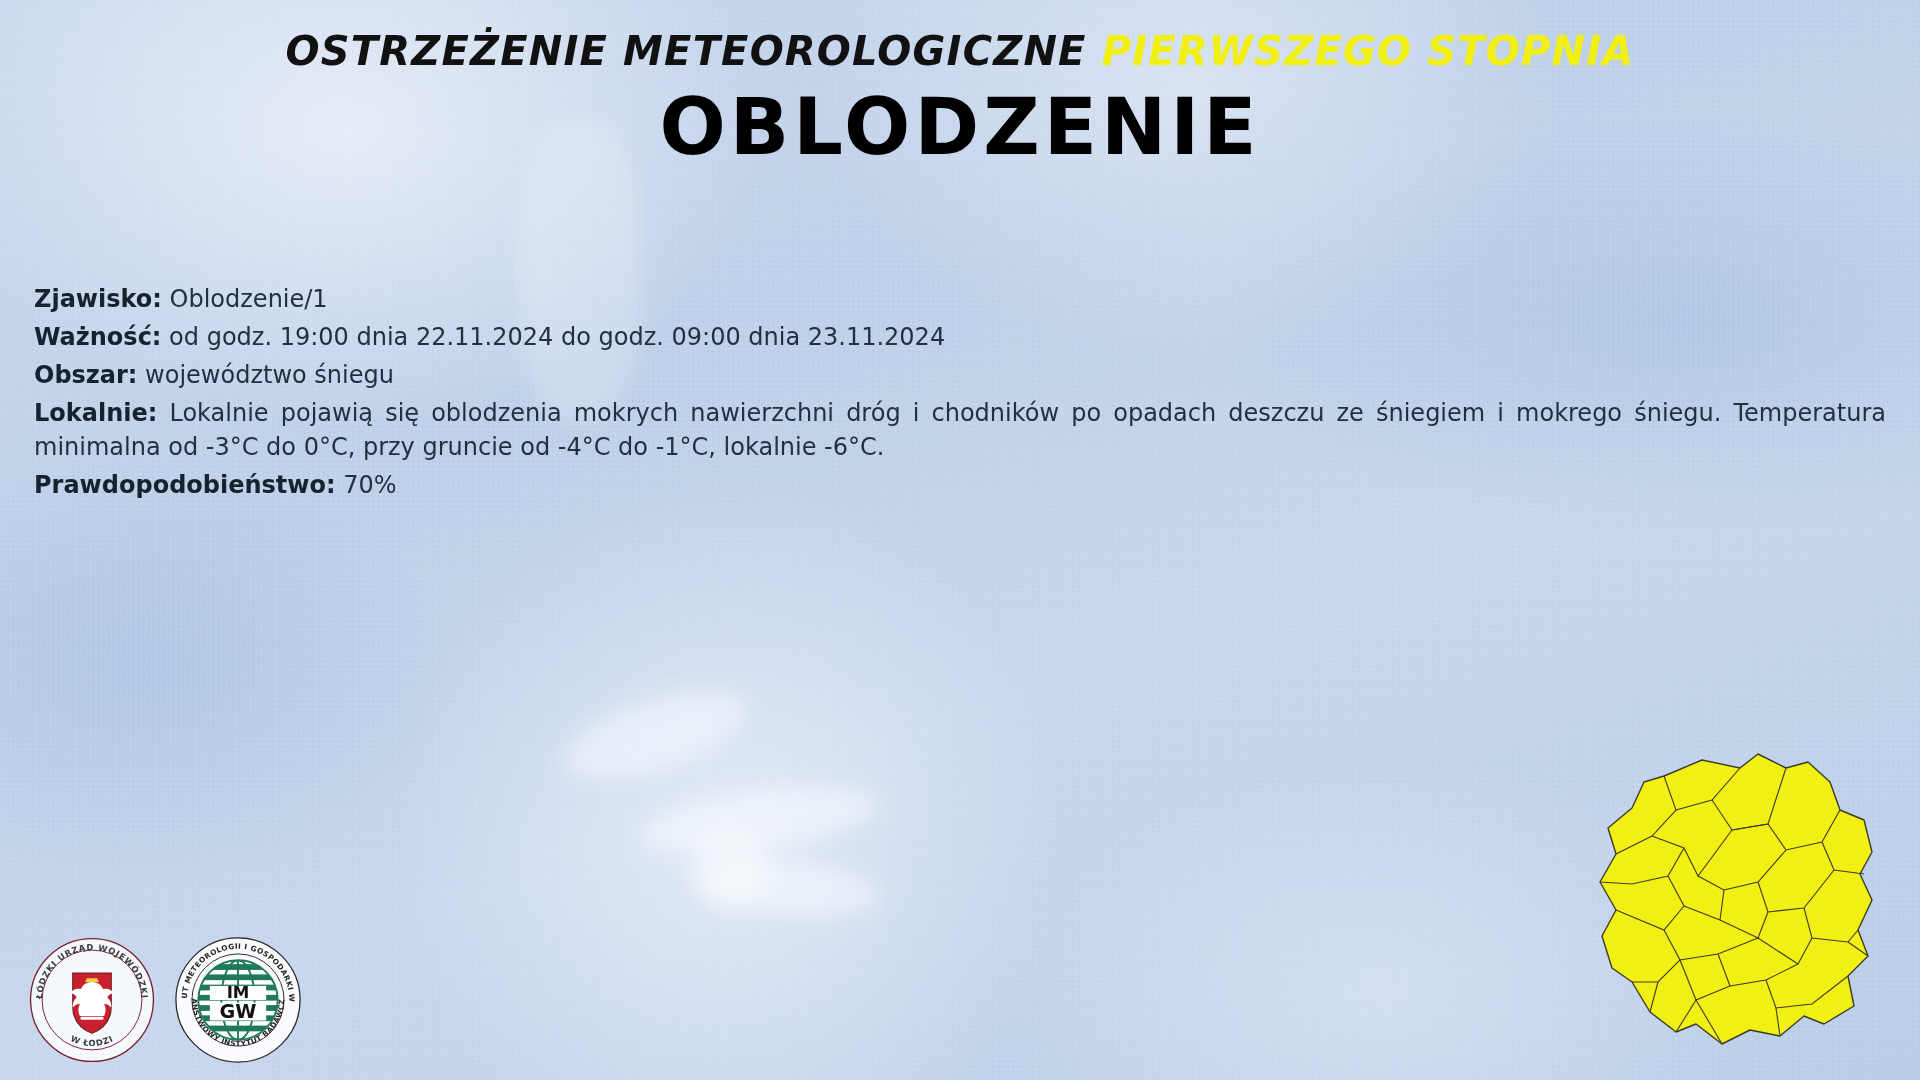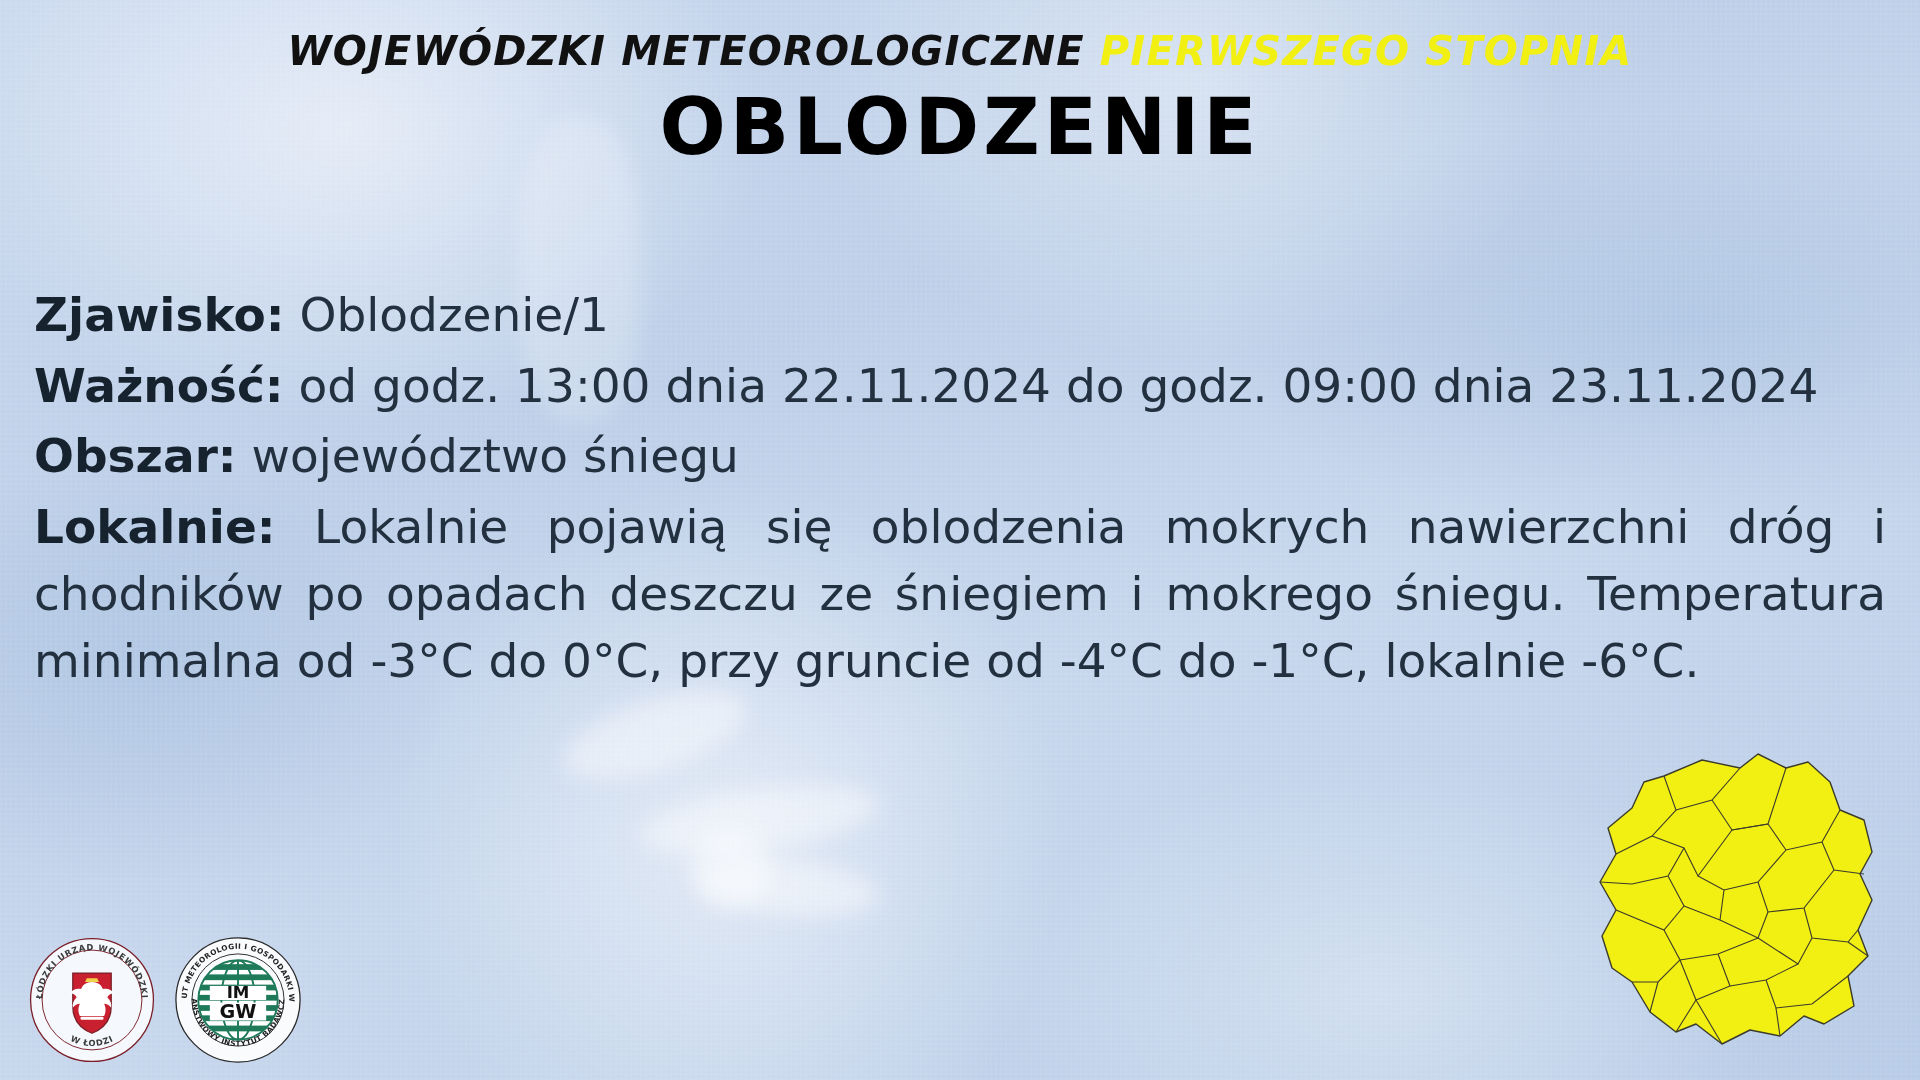--- a/index.html
+++ b/index.html
@@ -72,21 +72,21 @@
   }
 
   
   .content {
     position: absolute;
     top: 282px;
     left: 34px;
     right: 34px;
     z-index: 5;
     color: #22303f;
-    font-size: 47px;
+    font-size: 24px;
     line-height: 1.42;
   }
   .row { margin-bottom: 4px; }
   .row b { font-weight: 700; color: #16222e; }
   .row .val { font-weight: 400; }
   .para {
     text-align: justify;
     text-justify: inter-word;
     margin-bottom: 4px;
   }
@@ -120,48 +120,52 @@
 <div class="bg">
   <div class="splotch" style="left:560px; top:700px; width:190px; height:70px; transform:rotate(-18deg);"></div>
   <div class="splotch" style="left:640px; top:790px; width:240px; height:60px; transform:rotate(-8deg);"></div>
   <div class="splotch" style="left:700px; top:860px; width:180px; height:55px; transform:rotate(6deg);"></div>
   <div class="splotch" style="left:690px; top:830px; width:80px; height:80px;"></div>
   <div class="splotch" style="left:520px; top:120px; width:120px; height:300px; border-radius:40%; opacity:.5;"></div>
 </div>
 
 <div class="header">
   <div class="kicker">
-    <span class="k1">WOJEWÓDZKI METEOROLOGICZNE</span>
+    <span class="k1">OSTRZEŻENIE METEOROLOGICZNE</span>
     <span class="k2">PIERWSZEGO STOPNIA</span>
   </div>
   <div class="title">OBLODZENIE</div>
 </div>
 
 <div class="content">
 
   <div class="row">
     <b>Zjawisko:</b>
     <span class="val">Oblodzenie/1</span>
   </div>
 
   <div class="row">
     <b>Ważność:</b>
-    <span class="val">od godz. 13:00 dnia 22.11.2024 do godz. 09:00 dnia 23.11.2024</span>
+    <span class="val">od godz. 19:00 dnia 22.11.2024 do godz. 09:00 dnia 23.11.2024</span>
   </div>
 
   <div class="row">
     <b>Obszar:</b>
     <span class="val">województwo śniegu</span>
   </div>
 
   <div class="para">
     <b>Lokalnie:</b>
     <span class="val">Lokalnie pojawią się oblodzenia mokrych nawierzchni dróg i chodników po opadach deszczu ze śniegiem i mokrego śniegu. Temperatura minimalna od -3°C do 0°C, przy gruncie od -4°C do -1°C, lokalnie -6°C.</span>
   </div>
 
+  <div class="row">
+    <b>Prawdopodobieństwo:</b>
+    <span class="val">70%</span>
+  </div>
 
 </div>
 
 <div class="logos">
 
   <svg class="logo" viewBox="0 0 200 200">
     <defs>
       <path id="ringTop1" d="M 22,100 A 78,78 0 0 1 178,100"></path>
       <path id="ringBot1" d="M 28,100 A 72,72 0 0 0 172,100"></path>
     </defs>

